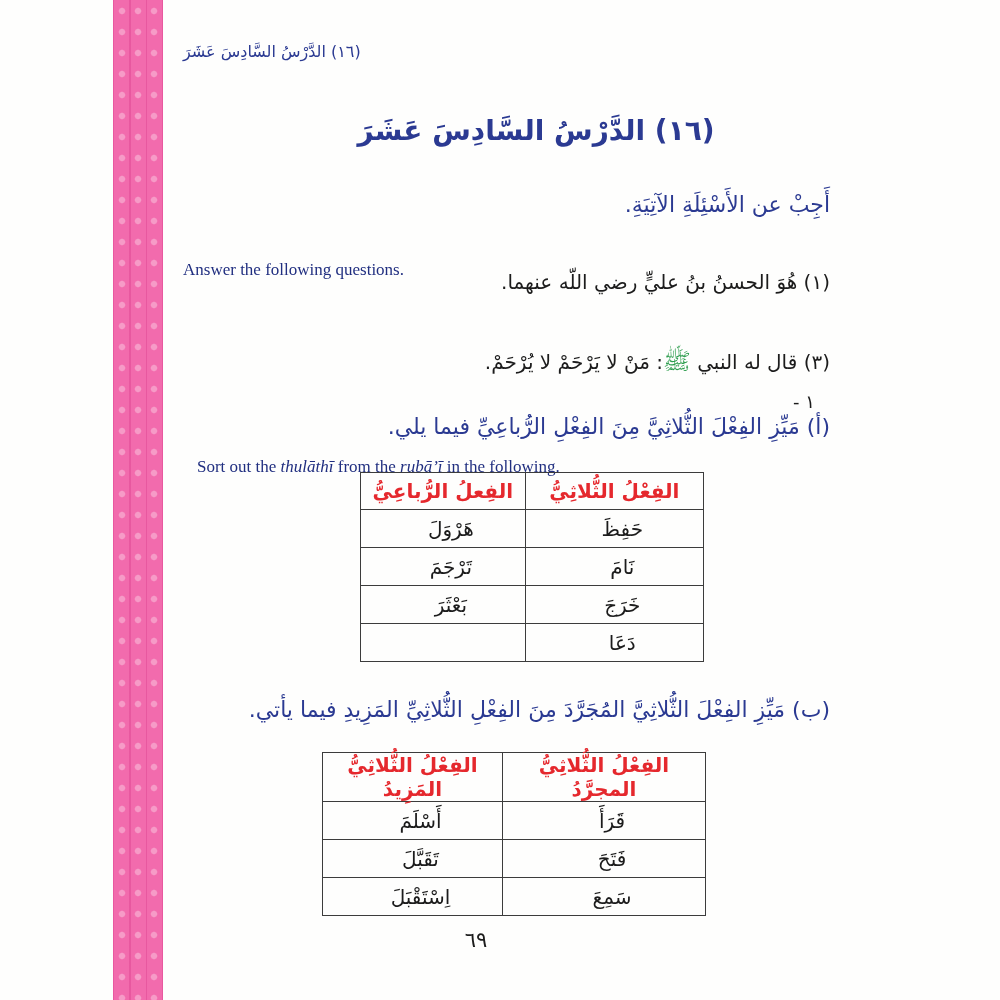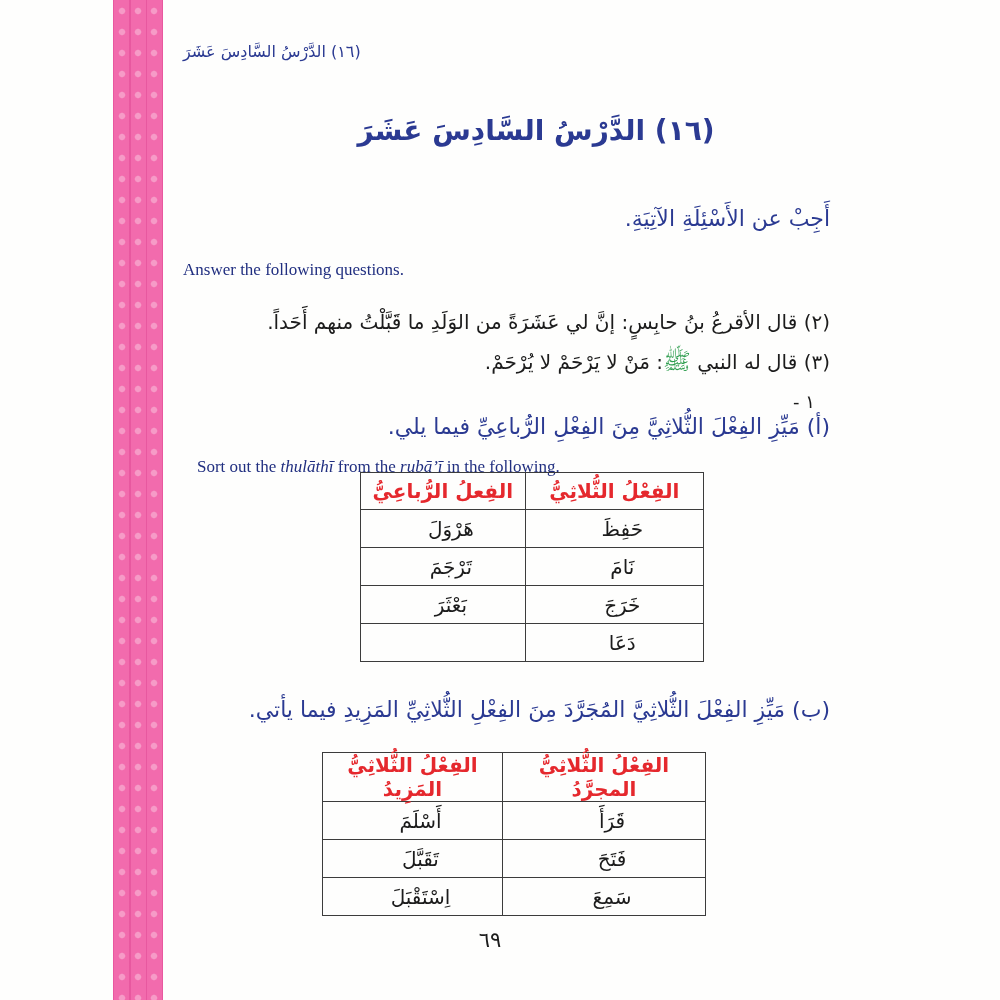--- a/index.html
+++ b/index.html
@@ -26,21 +26,21 @@
   .abs { position:absolute; }
 
   .lesson-header { left:183px; top:42px; font-size:16px; color:#2b3a92; }
   .main-title    { left:236px; top:114px; width:600px; text-align:center;
                    font-size:28px; font-weight:bold; color:#2b3a92; }
 
   .line-ar  { left:183px; width:647px; text-align:right; }
   .blue-ar  { color:#2b3a92; font-size:22px; }
   .black-ar { color:#1c1c1c; font-size:20px; }
 
-  .intro-ar { top:206px;text-align:right; }
+  .intro-ar { top:192px;text-align:right; }
   .intro-en { left:183px; top:252px; font-size:17px; color:#212f80; }
   .q1 { top:270px; }
   .q2 { top:310px; }
   .q3 { top:350px; }
   .pbuh { color:#2f9e4f; font-size:23px; line-height:1; }
 
   .num-line { left:183px; top:391px; width:632px; text-align:right;
               direction:ltr; font-size:18px; color:#1c1c1c;
               font-family:"DejaVu Sans", sans-serif; }
 
@@ -55,40 +55,40 @@
     border:1.5px solid #3c3c3c; text-align:center; vertical-align:middle;
   }
   table.verb-table th { color:#e5282d; font-size:20px; font-weight:bold; height:37px; }
   table.verb-table td { color:#1c1c1c; font-size:20px; height:38px;padding-left:16px; }
 
   .t1 { left:360px; top:472px; width:344px; }
   .t1 .col-r { width:52%; } .t1 .col-l { width:48%; }
   .t2 { left:322px; top:752px; width:384px; }
   .t2 .col-r { width:53%; } .t2 .col-l { width:47%; }
 
-  .page-number { left:183px; top:928px; width:614px; text-align:center;
+  .page-number { left:169px; top:928px; width:614px; text-align:center;
                  font-size:21px; color:#1c1c1c; font-family:"DejaVu Sans",sans-serif; }
 </style>
 </head>
 <body>
 
 <div class="page">
 
   <div class="pink-strip"></div>
 
   <div class="abs ar lesson-header">(١٦) الدَّرْسُ السَّادِسَ عَشَرَ</div>
 
   <h1 class="abs ar main-title">(١٦) الدَّرْسُ السَّادِسَ عَشَرَ</h1>
 
   <div class="abs ar line-ar blue-ar intro-ar">أَجِبْ عن الأَسْئِلَةِ الآتِيَةِ.</div>
 
   <div class="abs en intro-en">Answer the following questions.</div>
 
+  <div class="abs ar line-ar black-ar q1">(١) هُوَ الحسنُ بنُ عليٍّ رضي اللّه عنهما.</div>
 
-  <div class="abs ar line-ar black-ar q2">(٢) قال الأقرعُ بنُ حابِسٍ: إنَّ لي عَشَرَةً من الوَلَدِ ما قَبَّلْتُ منهم أَحَداً.</div>
 
   <div class="abs ar line-ar black-ar q3"><span>(٣) قال له النبي </span><span class="pbuh">ﷺ</span><span>: مَنْ لا يَرْحَمْ لا يُرْحَمْ.</span></div>
 
   <div class="abs num-line">- ١</div>
 
   <div class="abs ar line-ar blue-ar ex-a-ar">(أ) مَيِّزِ الفِعْلَ الثُّلاثِيَّ مِنَ الفِعْلِ الرُّباعِيِّ فيما يلي.</div>
 
   <div class="abs en ex-a-en"><span>Sort out the </span><i>thulāthī</i><span> from the </span><i>rubā’ī</i><span> in the following.</span></div>
 
   <table class="verb-table t1" dir="rtl">

